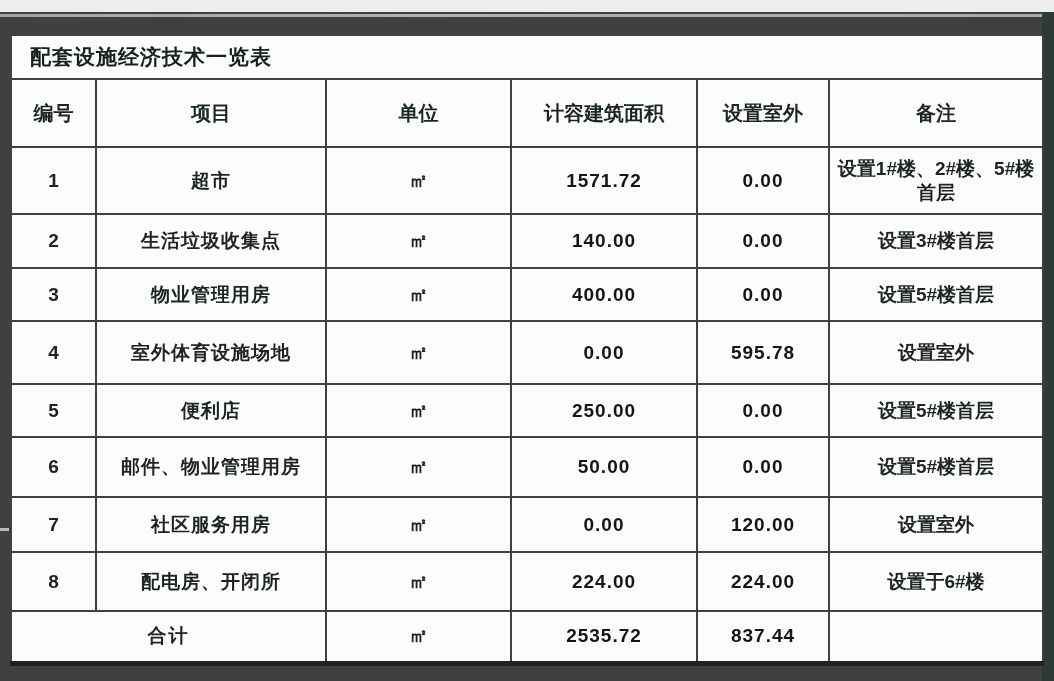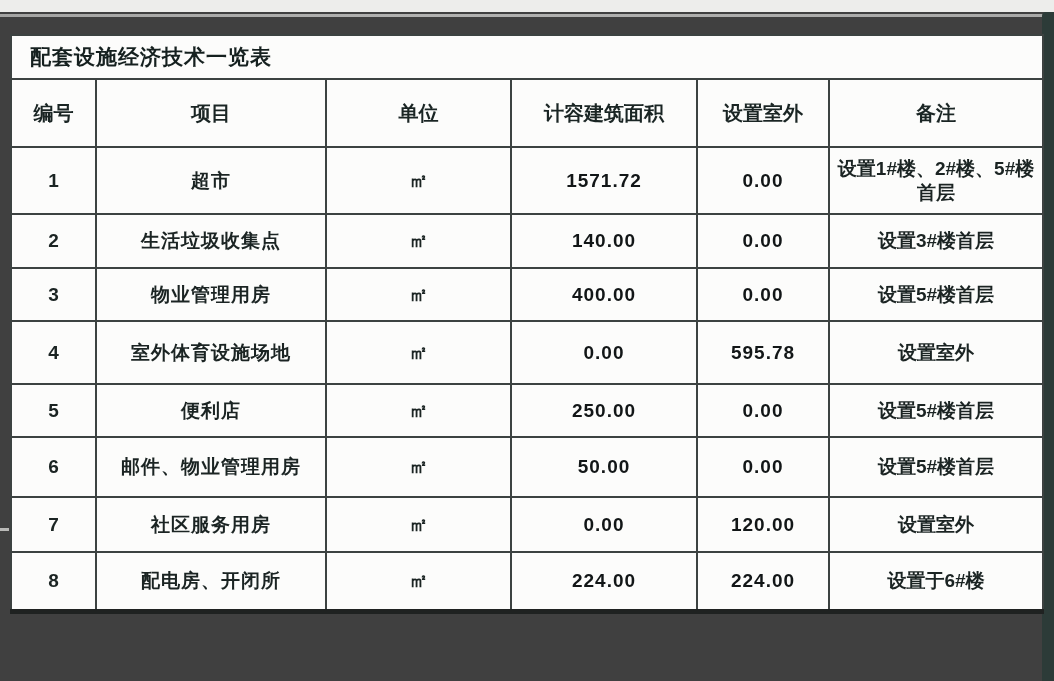--- a/index.html
+++ b/index.html
@@ -211,15 +211,22 @@
 
     <tr class="r7">
       <td>8</td>
       <td class="item-cell">配电房、开闭所</td>
       <td>㎡</td>
       <td class="num-cell">224.00</td>
       <td class="num-cell">224.00</td>
       <td class="remark-cell">设置于6#楼</td>
     </tr>
 
+    <tr class="total-row">
+      <td colspan="2" class="total-label">合计</td>
+      <td>㎡</td>
+      <td class="num-cell">2535.72</td>
+      <td class="num-cell">837.44</td>
+      <td class="remark-cell"></td>
+    </tr>
   </tbody>
     </table>
 </div>
 
 </body></html>

